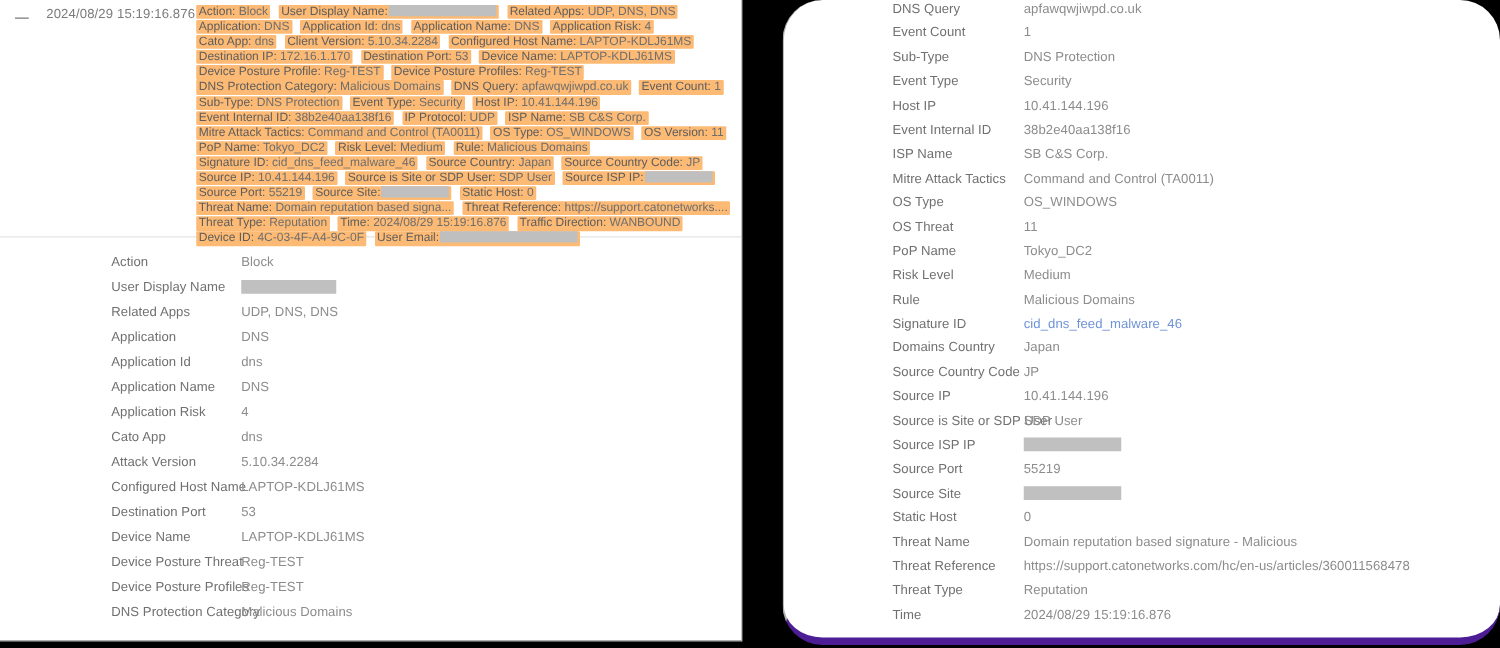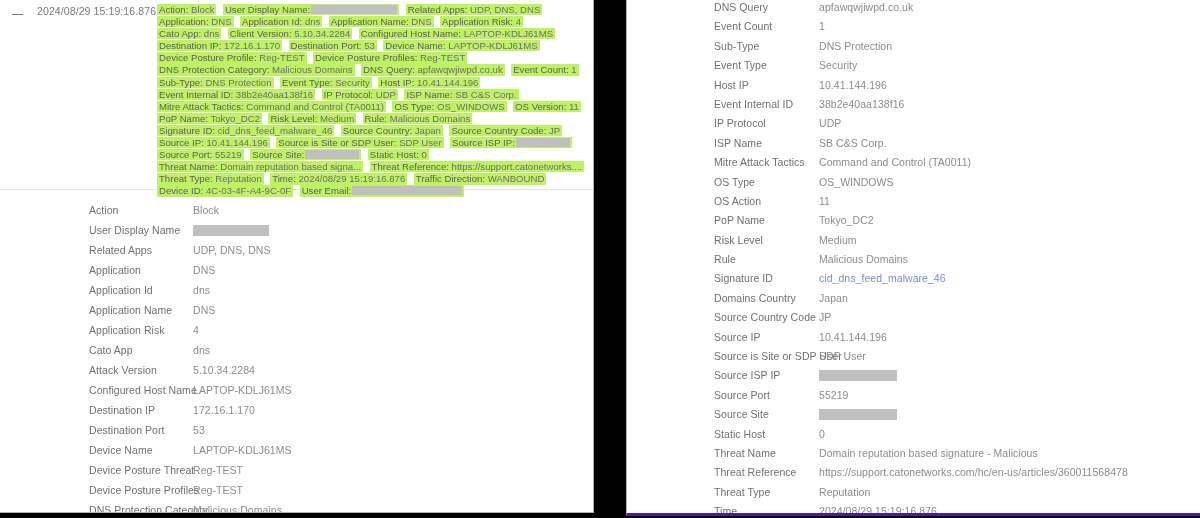--- a/index.html
+++ b/index.html
@@ -75,21 +75,21 @@
   .tag-area {
     position: absolute;
     left: 157px;
     top: 4px;
     right: 6px;
     line-height: 11.95px;
   }
 
   .tag {
     display: inline-block;
-    background: #bef264;
+    background: #fdba74;
     color: #636363;
     font-size: 9.6px;
     line-height: 11.2px;
     padding: 0px 2px 0px 2px;
     margin: 0 2px 0.9px 0;
     white-space: nowrap;
     vertical-align: top;
     border-radius: 1px;
   }
   .tag .tk { color: #5d5d5d; }
@@ -141,23 +141,24 @@
 
   
   .right-panel {
     position: absolute;
     left: 626px;
     top: 0;
     width: 574px;
     height: 516px;
     background: #ffffff;
     border-left: 1px solid #b0b0b0;
-    border-bottom: 3px solid #4c1d95;
+    border-bottom: 6px solid #4c1d95;
     box-sizing: border-box;
     overflow: hidden;
+    border-radius: 32px;
   }
   .right-table { margin-top: -4px; }
   .right-table .detail-label { left: 87px; }
   .right-table .detail-value { left: 192px; }
   .right-panel .detail-row { height: 19.4px; }
 
   .gutter {
     position: absolute;
     left: 594px;
     top: 0;
@@ -216,24 +217,20 @@
         </div>
         <div class="detail-row">
           <div class="detail-label">Attack Version</div>
           <div class="detail-value">5.10.34.2284</div>
         </div>
         <div class="detail-row">
           <div class="detail-label">Configured Host Name</div>
           <div class="detail-value">LAPTOP-KDLJ61MS</div>
         </div>
         <div class="detail-row">
-          <div class="detail-label">Destination IP</div>
-          <div class="detail-value">172.16.1.170</div>
-        </div>
-        <div class="detail-row">
           <div class="detail-label">Destination Port</div>
           <div class="detail-value">53</div>
         </div>
         <div class="detail-row">
           <div class="detail-label">Device Name</div>
           <div class="detail-value">LAPTOP-KDLJ61MS</div>
         </div>
         <div class="detail-row">
           <div class="detail-label">Device Posture Threat</div>
           <div class="detail-value">Reg-TEST</div>
@@ -271,37 +268,33 @@
         </div>
         <div class="detail-row">
           <div class="detail-label">Host IP</div>
           <div class="detail-value">10.41.144.196</div>
         </div>
         <div class="detail-row">
           <div class="detail-label">Event Internal ID</div>
           <div class="detail-value">38b2e40aa138f16</div>
         </div>
         <div class="detail-row">
-          <div class="detail-label">IP Protocol</div>
-          <div class="detail-value">UDP</div>
-        </div>
-        <div class="detail-row">
           <div class="detail-label">ISP Name</div>
           <div class="detail-value">SB C&amp;S Corp.</div>
         </div>
         <div class="detail-row">
           <div class="detail-label">Mitre Attack Tactics</div>
           <div class="detail-value">Command and Control (TA0011)</div>
         </div>
         <div class="detail-row">
           <div class="detail-label">OS Type</div>
           <div class="detail-value">OS_WINDOWS</div>
         </div>
         <div class="detail-row">
-          <div class="detail-label">OS Action</div>
+          <div class="detail-label">OS Threat</div>
           <div class="detail-value">11</div>
         </div>
         <div class="detail-row">
           <div class="detail-label">PoP Name</div>
           <div class="detail-value">Tokyo_DC2</div>
         </div>
         <div class="detail-row">
           <div class="detail-label">Risk Level</div>
           <div class="detail-value">Medium</div>
         </div>

